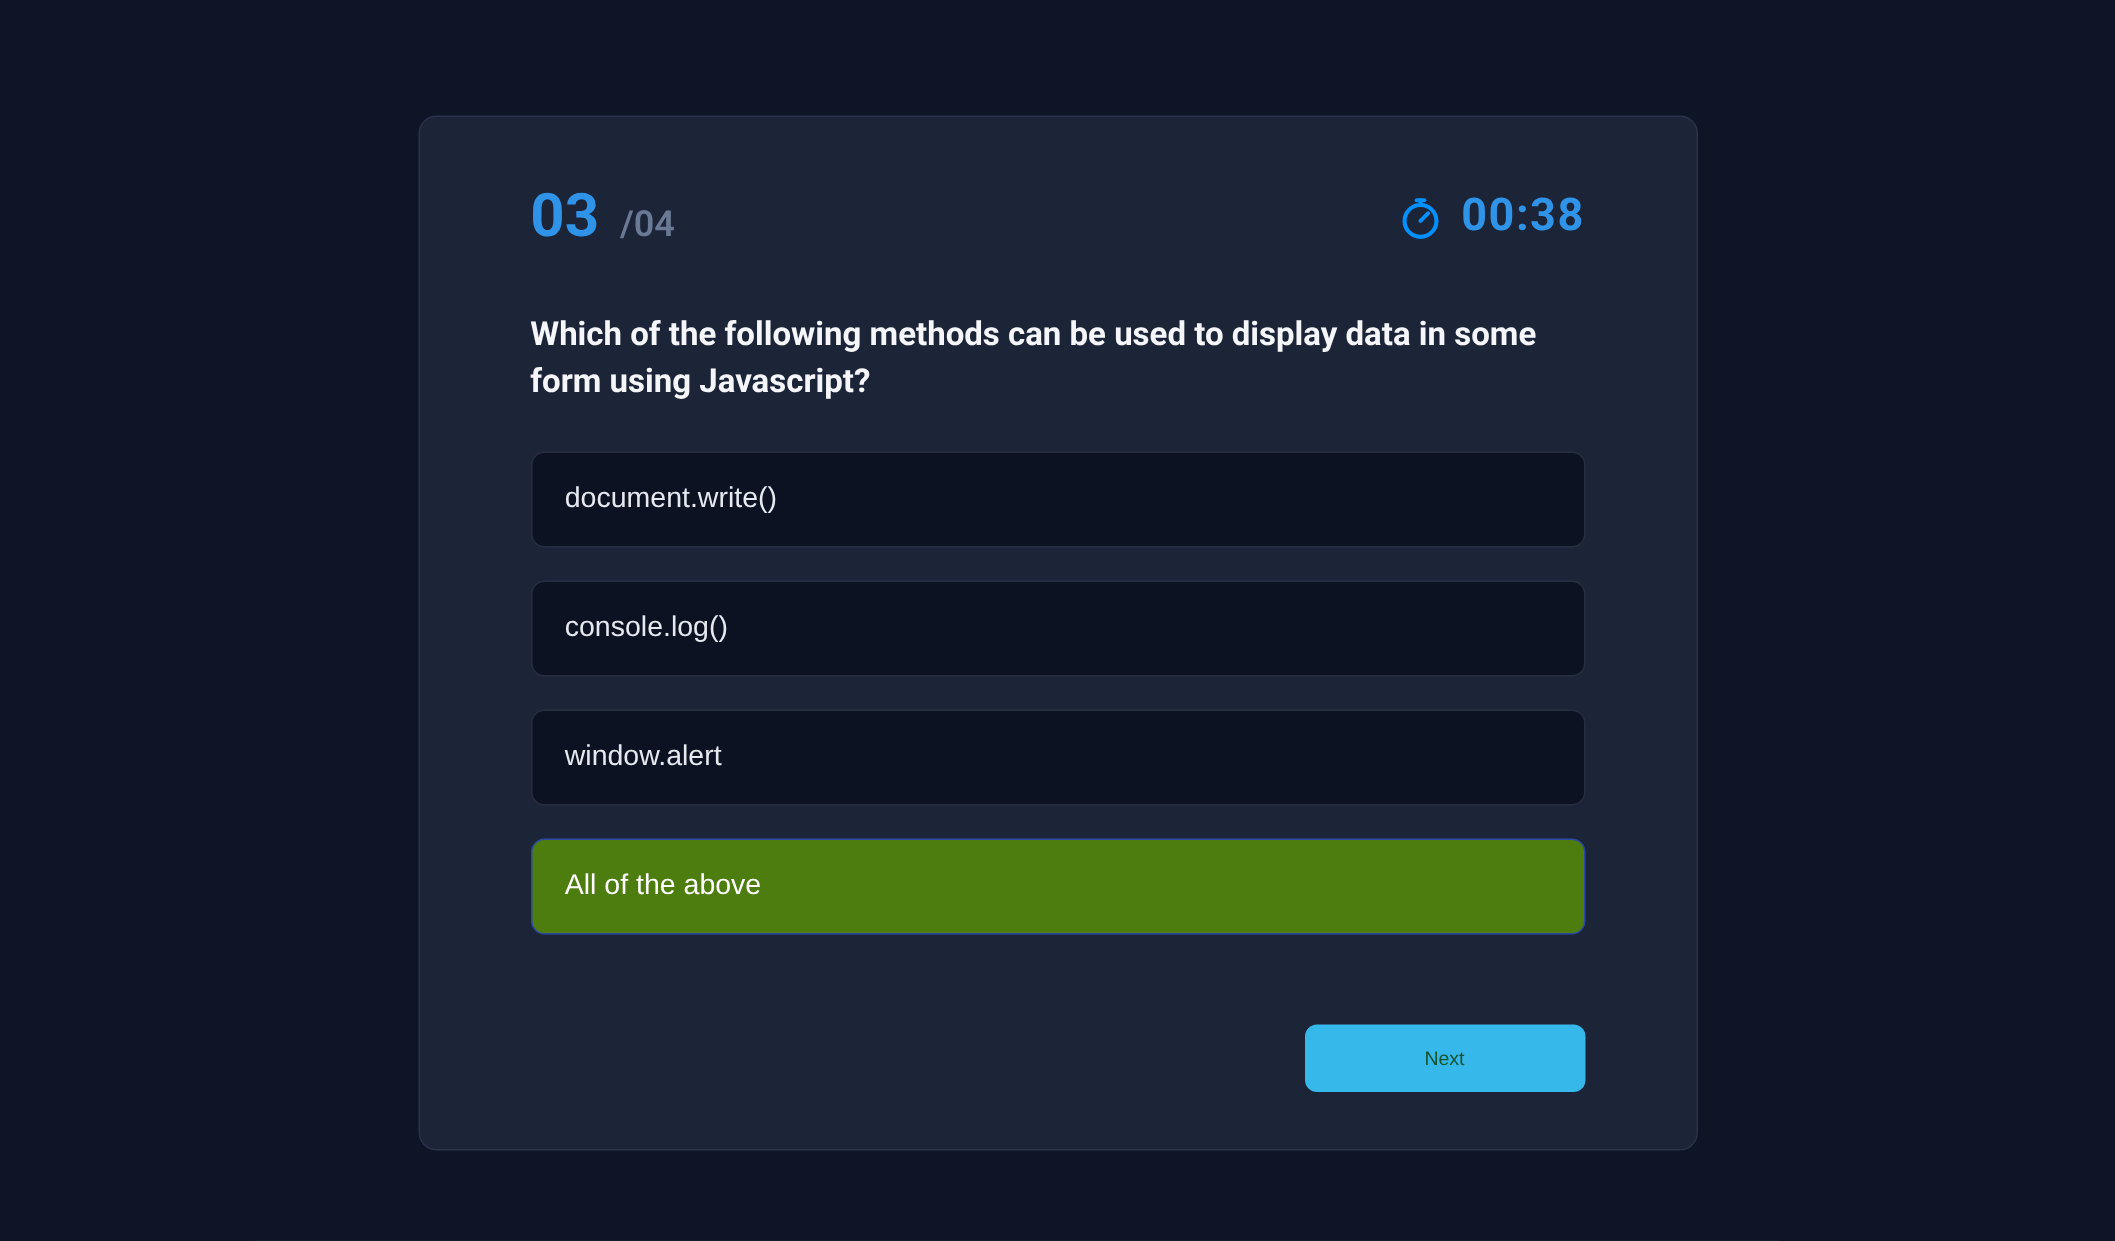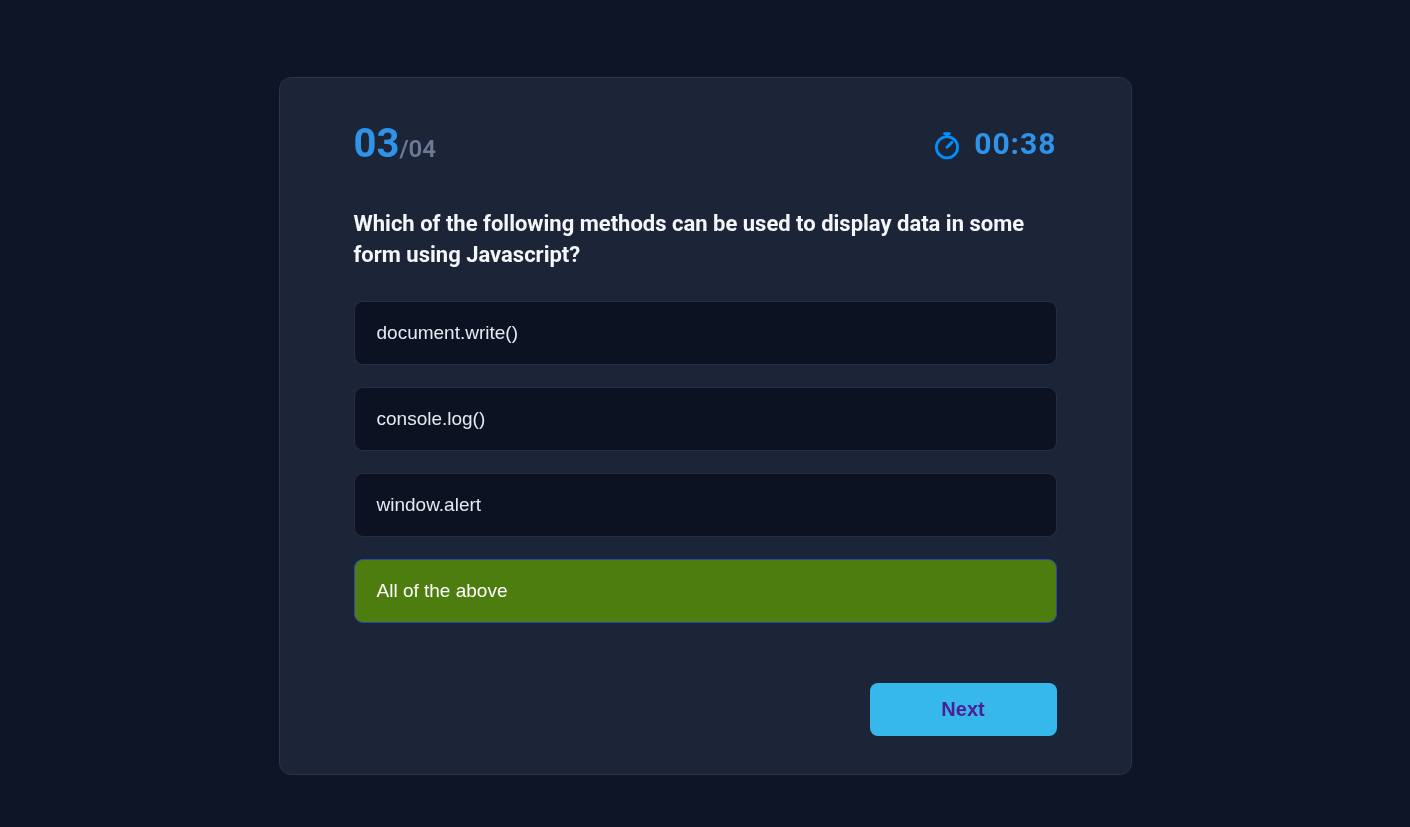--- a/index.html
+++ b/index.html
@@ -35,21 +35,21 @@
     }
     .progress-current {
       color: #2f93e8;
       font-size: 40px;
       font-weight: 700;
     }
     .progress-total {
       color: #6a7a95;
       font-size: 24px;
       font-weight: 600;
-      margin-left: 0;
+      margin-left: 14px;
     }
     .timer {
       display: flex;
       align-items: flex-end;
       gap: 12px;
     }
     .timer-icon {
       width: 30px;
       height: 30px;
       color: #0090ff;
@@ -89,27 +89,27 @@
       border-color: #2c4aa5;
       color: #ffffff;
     }
     .footer-row {
       display: flex;
       justify-content: flex-end;
       margin-top: 60px;
     }
     .next-button {
       background-color: #37b8eb;
-      color: #4c1d95;
+      color: #14532d;
       border: none;
       border-radius: 8px;
       padding: 15px 0;
       width: 187px;
-      font-size: 20px;
-      font-weight: 700;
+      font-size: 13px;
+      font-weight: 400;
       cursor: pointer;
     }
   </style>
 </head>
 <body>
 
 <div class="quiz-card">
   <div class="header-row">
     <div class="progress">
       <span class="progress-current">03</span>

